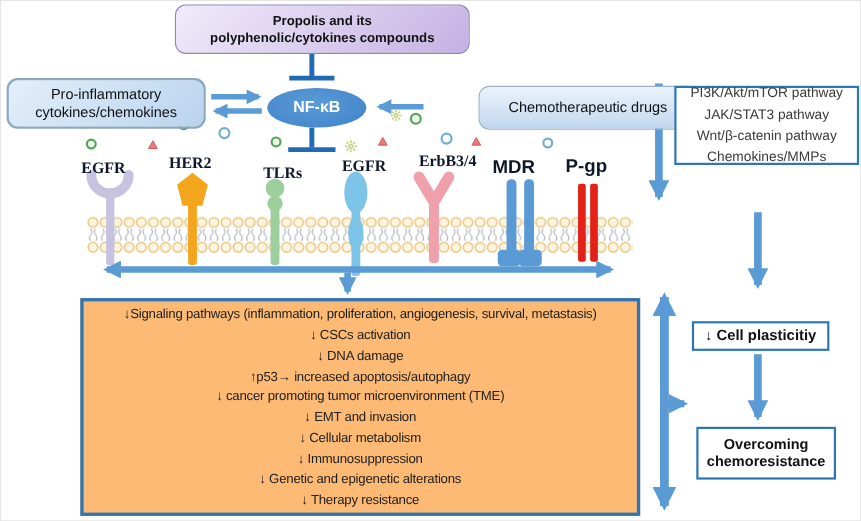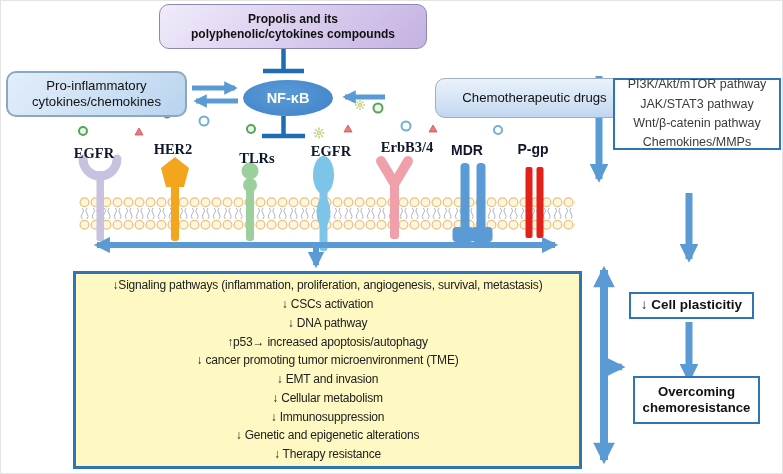--- a/index.html
+++ b/index.html
@@ -30,38 +30,38 @@
     left:242px;top:79px;width:90px;height:36px;border-radius:50%;
     background:radial-gradient(ellipse at 45% 40%,#5b9bd5 0%,#4689cd 70%,#3c7ec4 100%);
     color:#fff;font-weight:bold;font-size:14.5px;
   }
   .pathways{
     left:612px;top:77px;width:168px;height:72px;background:#fff;
     border:2.5px solid #2e75b6;font-size:12.5px;color:#3b3b3b;
   }
   .pathways div{line-height:19.4px;}
   .effects{
-    left:72px;top:270px;width:509px;height:198px;background:#fef9c3;
+    left:72px;top:270px;width:509px;height:198px;background:#fdba74;
     border:3px solid #2e75b6;font-size:12px;color:#202020;
     justify-content:space-evenly;padding:2px 3px;letter-spacing:-0.2px;
   }
   .effects div{line-height:18.6px;white-space:nowrap;}
   .plasticity{
     left:628px;top:291px;width:125px;height:27px;background:#fff;
     border:2.5px solid #2e75b6;font-weight:bold;font-size:13.5px;color:#111;
   }
   .overcoming{
-    left:632px;top:375px;width:127px;height:48px;background:#fff;
+    left:632px;top:387px;width:127px;height:48px;background:#fff;
     border:2.5px solid #2e75b6;font-weight:bold;font-size:13.2px;color:#111;
   }
   .rlabel{
     position:absolute;transform:translateX(-50%);font-weight:bold;font-size:14.5px;
     color:#0f172a;font-family:"Liberation Serif",serif;white-space:nowrap;
   }
-  .rlabel.sans{font-family:"Liberation Sans",sans-serif;font-size:14px;}
+  .rlabel.sans{font-family:"Liberation Sans",sans-serif;font-size:17px;}
 </style>
 </head>
 <body>
 
 <div class="canvas">
 
   <svg class="layer" viewBox="0 0 783 474" xmlns="http://www.w3.org/2000/svg">
     <defs>
       <marker id="ah" viewBox="0 0 10 10" refX="8" refY="5" markerWidth="3" markerHeight="2.7" orient="auto-start-reverse">
         <path d="M0,0 L10,5 L0,10 z" fill="#5b9bd5"></path>
@@ -184,21 +184,21 @@
   <div class="rlabel" style="left:172px;top:140px;">HER2</div>
   <div class="rlabel" style="left:256px;top:149px;">TLRs</div>
   <div class="rlabel" style="left:330px;top:142px;">EGFR</div>
   <div class="rlabel" style="left:406px;top:138px;">ErbB3/4</div>
   <div class="rlabel sans" style="left:466px;top:141px;">MDR</div>
   <div class="rlabel sans" style="left:532px;top:140px;">P-gp</div>
 
   <div class="box effects">
     <div>↓Signaling pathways (inflammation, proliferation, angiogenesis, survival, metastasis)</div>
     <div>↓ CSCs activation</div>
-    <div>↓ DNA pathway</div>
+    <div>↓ DNA damage</div>
     <div>↑p53→ increased apoptosis/autophagy</div>
     <div>↓ cancer promoting tumor microenvironment (TME)</div>
     <div>↓ EMT and invasion</div>
     <div>↓ Cellular metabolism</div>
     <div>↓ Immunosuppression</div>
     <div>↓ Genetic and epigenetic alterations</div>
     <div>↓ Therapy resistance</div>
   </div>
 
   <div class="box plasticity">

